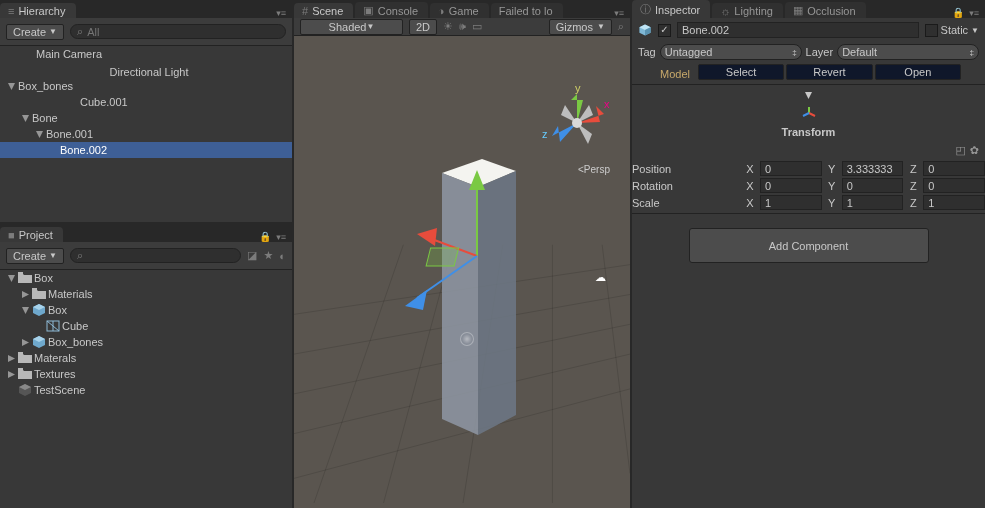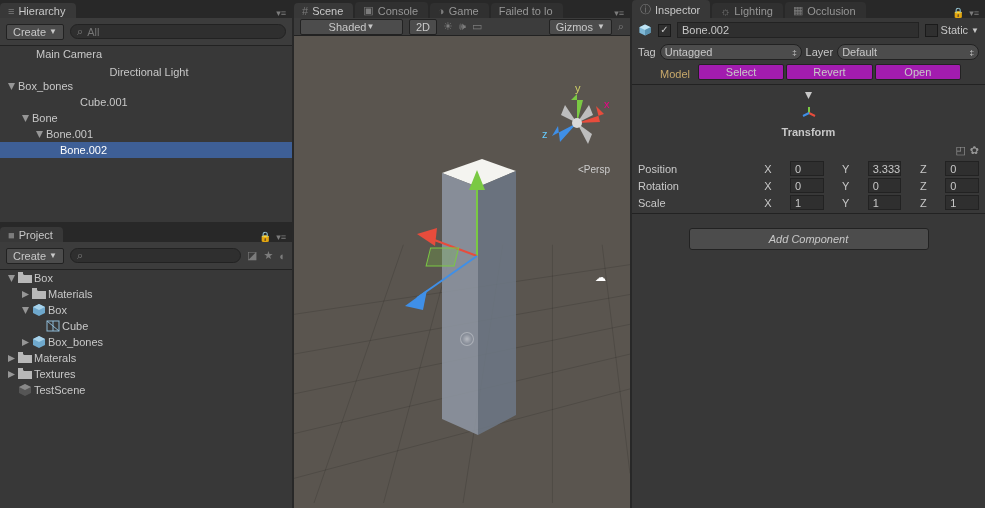--- a/index.html
+++ b/index.html
@@ -41,30 +41,30 @@
 .pivot-dot { position: absolute; left: 166px; top: 296px; width: 14px; height: 14px; border: 1px solid rgba(255,255,255,.3); border-radius: 50%; background: radial-gradient(circle at 50% 50%, rgba(255,255,255,.4), rgba(255,255,255,0) 60%); }
 
 
 .col-right { flex: 1; display: flex; flex-direction: column; }
 .insp-body { flex: 1; background: #383838; padding: 0; }
 .insp-header { display: flex; align-items: center; gap: 6px; padding: 4px 6px; }
 .insp-title { flex: 1; background: #2f2f2f; border: 1px solid #222; height: 16px; padding: 0 4px; display: flex; align-items: center; color: #c8c8c8; }
 .tagrow { display: flex; align-items: center; gap: 4px; padding: 2px 6px; }
 .dropdown { flex: 1; background: #4c4c4c; border: 1px solid #222; height: 16px; display: flex; align-items: center; justify-content: space-between; padding: 0 4px; border-radius: 8px; }
 .model-bar { display: flex; gap: 2px; padding: 2px 24px; align-items: flex-end; }
-.model-bar .mbtn { flex: 1; background: #a21caf; border: 1px solid #222; height: 16px; display: flex; align-items: center; justify-content: center; border-radius: 2px; }
+.model-bar .mbtn { flex: 1; background: #0f172a; border: 1px solid #222; height: 16px; display: flex; align-items: center; justify-content: center; border-radius: 2px; }
 .model-label { color: #c7a86a; padding: 0 6px 0 4px; }
 .comp-header { display: flex; align-items: center; gap: 6px; padding: 3px 6px; background: #383838; flex-direction: column; }
 .comp-header .title { font-weight: bold; }
 .comp-right-icons { margin-left: auto; display: flex; gap: 4px; color: #969696; }
-.vec-row { display: flex; align-items: center; padding: 1px 6px; gap: 16px; }
+.vec-row { display: flex; align-items: center; padding: 1px 0; gap: 4px; }
 .vec-row .lab { width: 108px; color: #c8c8c8; }
 .axis-lab { width: 12px; text-align: center; color: #c8c8c8; }
 .num-field { flex: 1; background: #2f2f2f; border: 1px solid #222; height: 15px; padding: 0 4px; display: flex; align-items: center; color: #c8c8c8; min-width: 0; overflow: hidden; }
-.addcomp { margin: 14px auto 0; width: 240px; height: 22px; background: #4c4c4c; border: 1px solid #222; border-radius: 3px; display: flex; align-items: center; justify-content: center; font-style: italic; }
+.addcomp { margin: 14px auto 0; width: 240px; height: 35px; background: #4c4c4c; border: 1px solid #222; border-radius: 3px; display: flex; align-items: center; justify-content: center; }
 .divider { height: 1px; background: #222; margin: 2px 0; }
 
 .chk { width: 13px; height: 13px; background: #2f2f2f; border: 1px solid #1a1a1a; display: inline-flex; align-items: center; justify-content: center; }
 .chk.on::after { content: "✓"; font-size: 10px; color: #c8c8c8; line-height: 1; }
 
 .lock { font-size: 10px; }
 .pop { font-size: 9px; }
 
 .static-box { display:flex; align-items:center; gap:3px; }
 </style>

